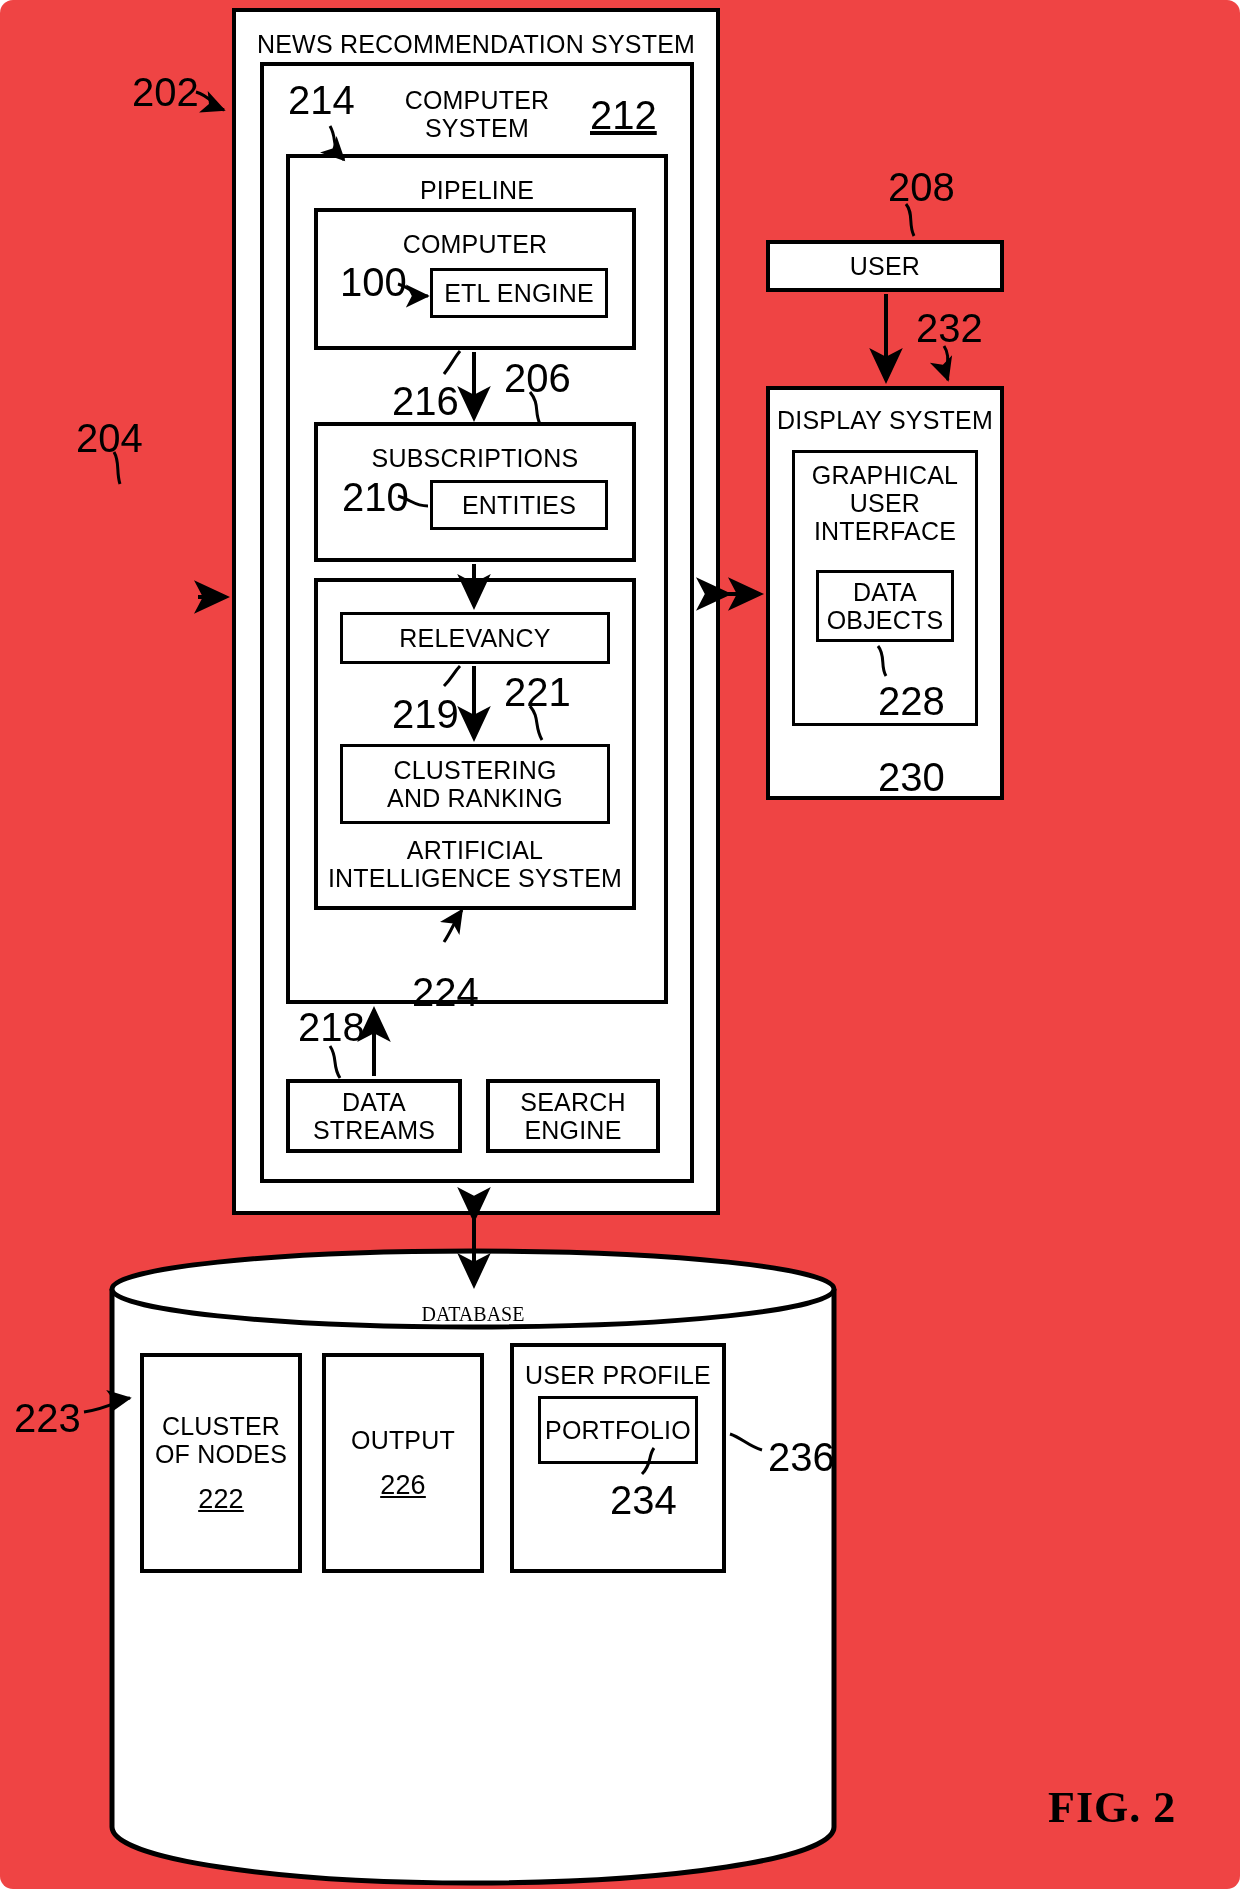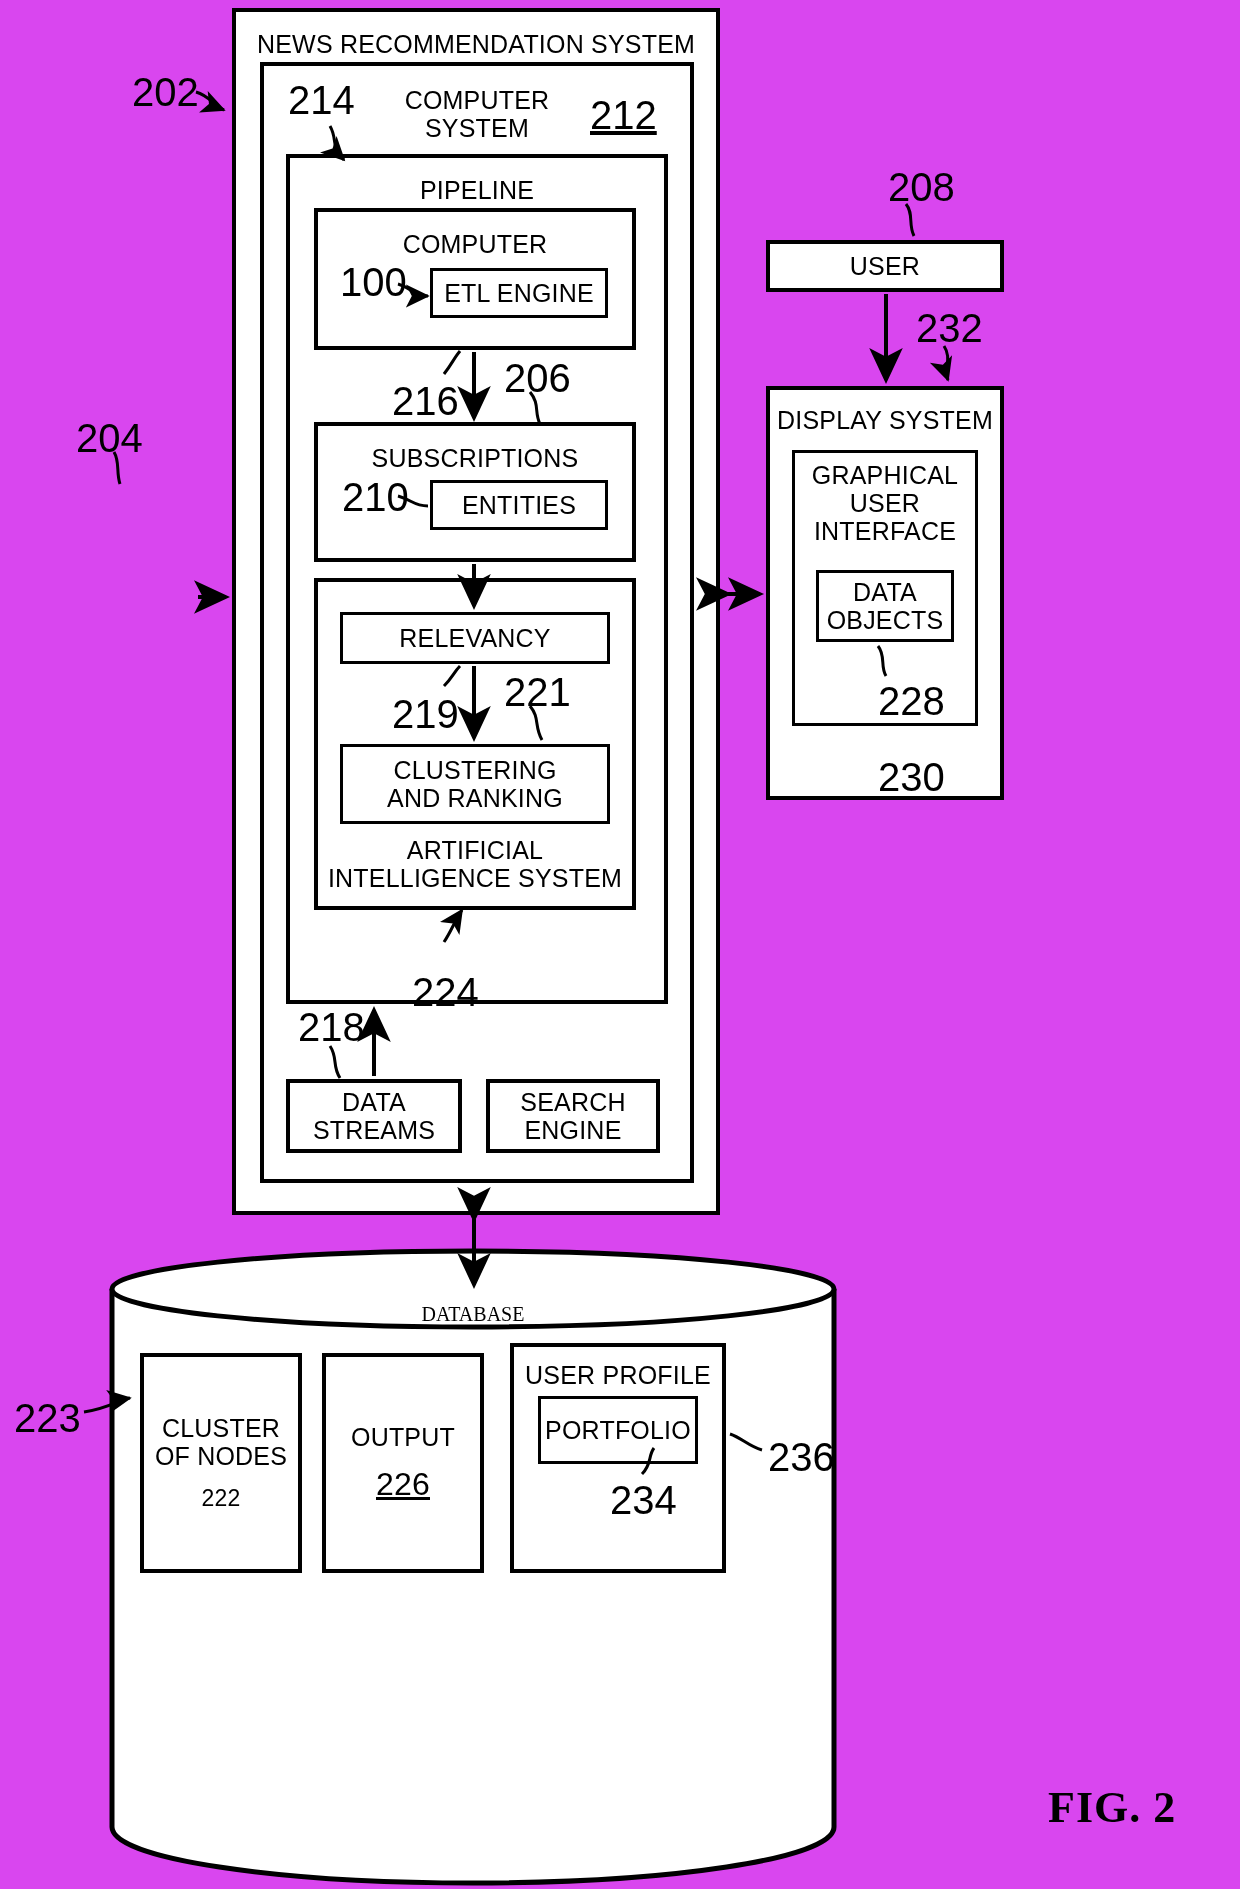--- a/index.html
+++ b/index.html
@@ -4,24 +4,25 @@
 <style>
   html, body {
     margin: 0;
     padding: 0;
     background: #ffffff;
   }
   #page {
     position: relative;
     width: 1240px;
     height: 1889px;
-    background: #d946ef;
+    background: #ef4444;
     font-family: "Liberation Sans", sans-serif;
     color: #000000;
     overflow: hidden;
+    border-radius: 13px;
   }
   
   .box {
     position: absolute;
     box-sizing: border-box;
     border: 4px solid #000;
     background: #fff;
     display: flex;
     flex-direction: column;
     align-items: center;
@@ -159,26 +160,26 @@
       <path d="M4,42 L4,580 C4,612 170,636 365,636 C560,636 726,612 726,580 L726,42" fill="#ffffff" stroke="#000000" stroke-width="5"></path>
 
       <ellipse cx="365" cy="42" rx="361" ry="38" fill="#ffffff" stroke="#000000" stroke-width="5"></ellipse>
     </svg>
     <div class="dbtext" style="top:56px;">DATABASE</div>
   </div>
 
   <div class="box centered" style="left:140px; top:1353px; width:162px; height:220px;">
     <div class="box-title">CLUSTER
 OF NODES</div>
-    <div class="box-title" style="margin-top:16px; font-size:23px;">222</div>
+    <div class="box-title" style="margin-top:16px; text-decoration:underline; font-size:27px;">222</div>
   </div>
 
   <div class="box centered" style="left:322px; top:1353px; width:162px; height:220px;">
     <div class="box-title">OUTPUT</div>
-    <div class="box-title" style="margin-top:16px; text-decoration:underline; font-size:32px;">226</div>
+    <div class="box-title" style="margin-top:16px; text-decoration:underline; font-size:27px;">226</div>
   </div>
 
   <div class="box" style="left:510px; top:1343px; width:216px; height:230px;">
     <div class="box-title" style="margin-top:14px;">USER PROFILE</div>
   </div>
 
   <div class="box thin centered" style="left:538px; top:1396px; width:160px; height:68px;">
     <div class="box-title">PORTFOLIO</div>
   </div>
 

